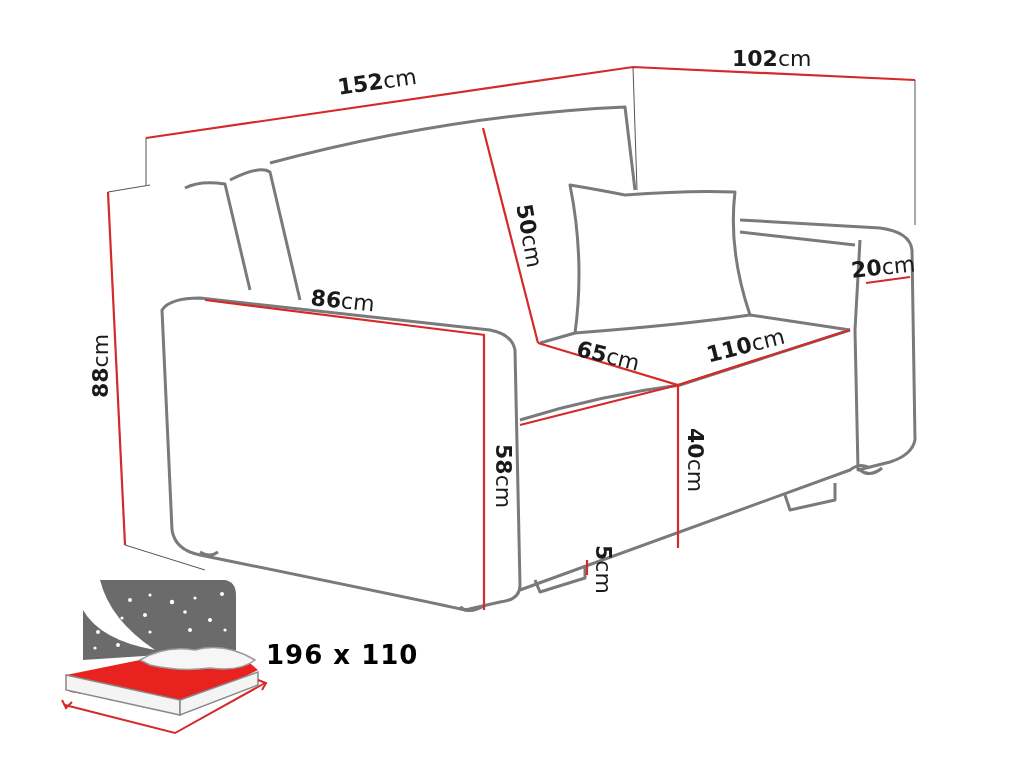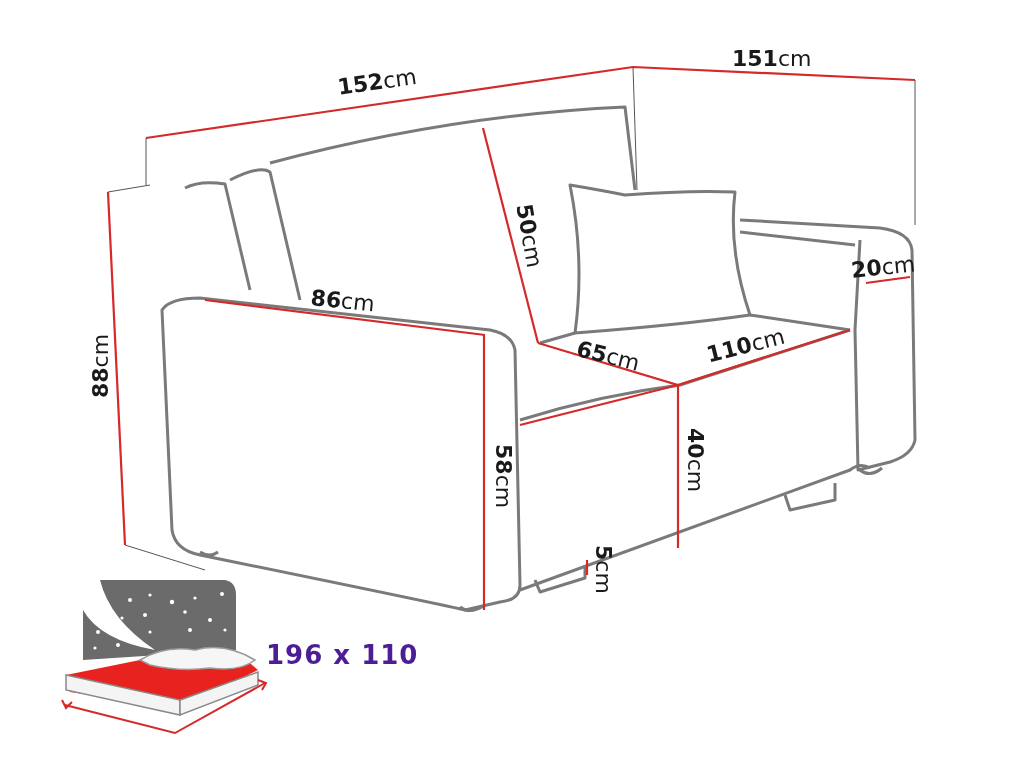--- a/index.html
+++ b/index.html
@@ -1,21 +1,21 @@
 <!DOCTYPE html>
 <html><head>
   <meta charset="utf-8">
   <style>
     html, body { margin:0; padding:0; background:#ffffff; }
     body { width:1024px; height:768px; position:relative; overflow:hidden; font-family:"DejaVu Sans", sans-serif; }
     svg { position:absolute; left:0; top:0; }
     .lbl { position:absolute; font-size:22px; color:#1a1a1a; white-space:nowrap; transform-origin:left top; }
     .lbl b { font-weight:bold; }
     .lbl .u { font-weight:normal; }
-    .bed-text { position:absolute; left:266px; top:640px; font-size:26px; font-weight:bold; color:#4c1d95; letter-spacing:1px; }
+    .bed-text { position:absolute; left:266px; top:640px; font-size:26px; font-weight:bold; color:#000000; letter-spacing:1px; }
   </style>
 </head>
 <body>
 
 <svg width="1024" height="768" viewBox="0 0 1024 768">
 
   <g fill="none" stroke="#7a7a7a" stroke-width="3" stroke-linejoin="round">
 
     <path d="M270,163 Q450,115 625,107 L635,190"></path>
 
@@ -80,21 +80,21 @@
     <path d="M66,675 L140,660 L240,655 L258,670 L180,708 L70,692 Z" fill="#e8221f"></path>
     <path d="M66,675 L180,700 L180,715 L66,690 Z" fill="#f4f4f4" stroke="#888" stroke-width="1.5"></path>
     <path d="M180,700 L258,672 L258,685 L180,715 Z" fill="#f4f4f4" stroke="#888" stroke-width="1.5"></path>
     <path d="M140,660 Q165,645 195,650 Q225,642 255,660 Q240,672 210,668 Q180,672 150,665 Z" fill="#f6f6f6" stroke="#999" stroke-width="1.5"></path>
     <path d="M65,705 L175,733 L265,683" fill="none" stroke="#d42a2a" stroke-width="2"></path>
     <path d="M62,700 L66,708 L72,702 M258,680 L266,683 L262,690" fill="none" stroke="#d42a2a" stroke-width="2"></path>
   </g>
 </svg>
 
 <div class="lbl" style="left:336px;top:75px;transform:rotate(-8deg);"><b>152</b><span class="u">cm</span></div>
-<div class="lbl" style="left:732px;top:46px;"><b>151</b><span class="u">cm</span></div>
+<div class="lbl" style="left:732px;top:46px;"><b>102</b><span class="u">cm</span></div>
 <div class="lbl" style="left:88px;top:398px;transform:rotate(-90deg);"><b>88</b><span class="u">cm</span></div>
 <div class="lbl" style="left:312px;top:285px;transform:rotate(6deg);"><b>86</b><span class="u">cm</span></div>
 <div class="lbl" style="left:536px;top:202px;transform:rotate(80deg);"><b>50</b><span class="u">cm</span></div>
 <div class="lbl" style="left:850px;top:258px;transform:rotate(-6deg);"><b>20</b><span class="u">cm</span></div>
 <div class="lbl" style="left:580px;top:336px;transform:rotate(14deg);"><b>65</b><span class="u">cm</span></div>
 <div class="lbl" style="left:704px;top:343px;transform:rotate(-14deg);"><b>110</b><span class="u">cm</span></div>
 <div class="lbl" style="left:516px;top:444px;transform:rotate(90deg);"><b>58</b><span class="u">cm</span></div>
 <div class="lbl" style="left:708px;top:428px;transform:rotate(90deg);"><b>40</b><span class="u">cm</span></div>
 <div class="lbl" style="left:616px;top:545px;transform:rotate(90deg);"><b>5</b><span class="u">cm</span></div>
 

